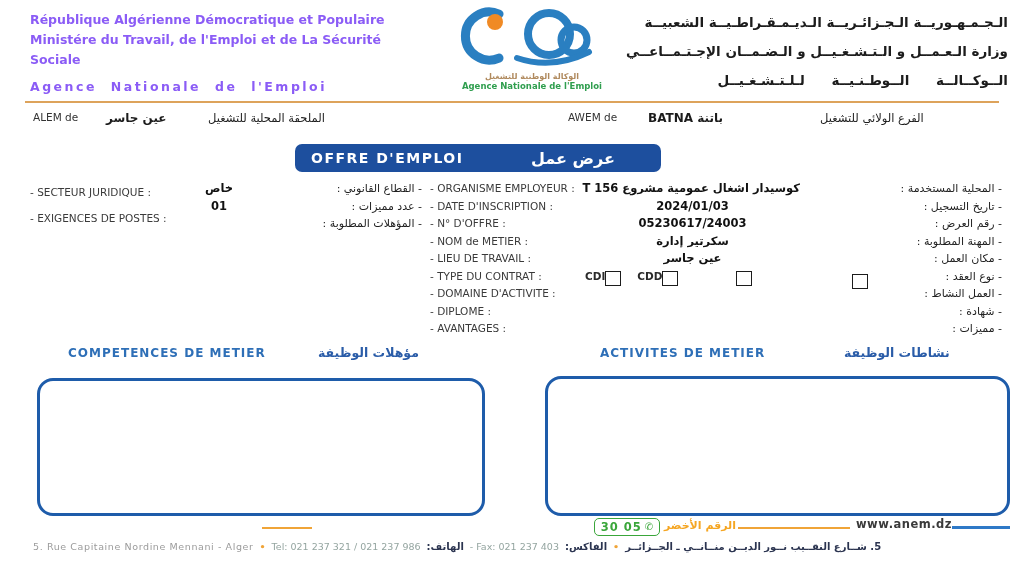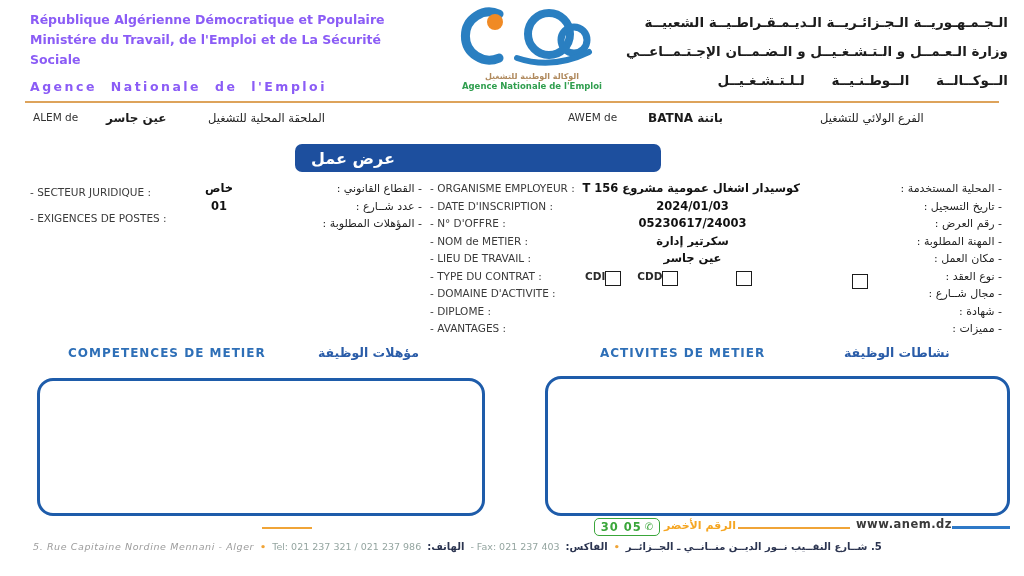--- a/index.html
+++ b/index.html
@@ -58,21 +58,21 @@
   .o-line{background:#f0a437;height:2px;}
   .b-line{background:#2e79c7;height:3px;}
   .green-box{left:594px;top:518px;width:66px;height:18px;border:1.6px solid #3aa63a;border-radius:5px;
     display:flex;align-items:center;justify-content:center;gap:3px;box-sizing:border-box;}
   .green-box .num{color:#3aa63a;font-weight:bold;font-size:11.5px;letter-spacing:1px;}
   .green-box .ph{color:#3aa63a;font-size:10px;line-height:10px;}
   .green-lbl{left:664px;top:519px;color:#f5a623;font-weight:bold;font-size:11px;direction:rtl;}
   .website{left:856px;top:517px;color:#3a3a3a;font-weight:bold;font-size:11.5px;letter-spacing:.5px;}
 
   .addr{left:33px;top:541px;width:980px;display:flex;align-items:center;gap:6px;font-size:9.5px;white-space:nowrap;}
-  .addr .gray{color:#9b9b9b;letter-spacing:.6px;font-style:italic;}
+  .addr .gray{color:#9b9b9b;letter-spacing:.6px;}
   .addr .tel{color:#94a5a0;}
   .addr .dot{color:#f0a437;font-weight:bold;}
   .addr .arb{color:#2b3450;font-weight:bold;direction:rtl;font-size:10px;}
 </style>
 </head>
 <body>
 
 <div class="page">
 
   <div class="abs hdr-fr">
@@ -102,34 +102,35 @@
   <div class="abs orange-rule"></div>
 
   <div class="abs agency ag-lbl" style="left:33px;">ALEM de</div>
   <div class="abs agency ag-val" style="left:106px;">عين جاسر</div>
   <div class="abs agency ag-ar" style="left:208px;">الملحقة المحلية للتشغيل</div>
   <div class="abs agency ag-lbl" style="left:568px;">AWEM de</div>
   <div class="abs agency ag-val" style="left:648px;">BATNA باتنة</div>
   <div class="abs agency ag-ar" style="left:820px;">الفرع الولائي للتشغيل</div>
 
   <div class="abs title-bar">
+    <span class="t-fr">OFFRE  D'EMPLOI</span>
     <span class="t-ar">عرض عمل</span>
   </div>
 
   <div class="abs col left-fr">
     <div class="fr-lbl">- SECTEUR JURIDIQUE :</div>
     <div class="fr-lbl">- EXIGENCES DE POSTES :</div>
   </div>
   <div class="abs col left-vals">
     <div class="val">خاص</div>
     <div class="val">01</div>
   </div>
   <div class="abs col left-ar">
     <div class="ar-lbl">- القطاع القانوني :</div>
-    <div class="ar-lbl">- عدد شــارع :</div>
+    <div class="ar-lbl">- عدد مميزات :</div>
     <div class="ar-lbl">- المؤهلات المطلوبة :</div>
   </div>
 
   <div class="abs col mid-fr">
     <div class="fr-lbl">- ORGANISME EMPLOYEUR :</div>
     <div class="fr-lbl">- DATE D'INSCRIPTION :</div>
     <div class="fr-lbl">- N° D'OFFRE :</div>
     <div class="fr-lbl">- NOM de METIER :</div>
     <div class="fr-lbl">- LIEU DE TRAVAIL :</div>
     <div class="fr-lbl">- TYPE DU CONTRAT :</div>
@@ -154,21 +155,21 @@
   </div>
   <div class="abs cbox" style="left:852px;top:270px;"></div>
 
   <div class="abs col right-ar">
     <div class="ar-lbl">- المحلية المستخدمة :</div>
     <div class="ar-lbl">- تاريخ التسجيل :</div>
     <div class="ar-lbl">- رقم العرض :</div>
     <div class="ar-lbl">- المهنة المطلوبة :</div>
     <div class="ar-lbl">- مكان العمل :</div>
     <div class="ar-lbl">- نوع العقد :</div>
-    <div class="ar-lbl">- مجال شــارع :</div>
+    <div class="ar-lbl">- العمل النشاط :</div>
     <div class="ar-lbl">- شهادة :</div>
     <div class="ar-lbl">- مميزات :</div>
   </div>
 
   <div class="abs sec-fr" style="left:68px;top:346px;">COMPETENCES  DE  METIER</div>
   <div class="abs sec-ar" style="left:318px;top:345px;">مؤهلات الوظيفة</div>
   <div class="abs sec-fr" style="left:600px;top:346px;">ACTIVITES DE METIER</div>
   <div class="abs sec-ar" style="left:844px;top:345px;">نشاطات الوظيفة</div>
 
   <div class="abs big-box" style="left:37px;top:378px;width:442px;height:132px;"></div>

